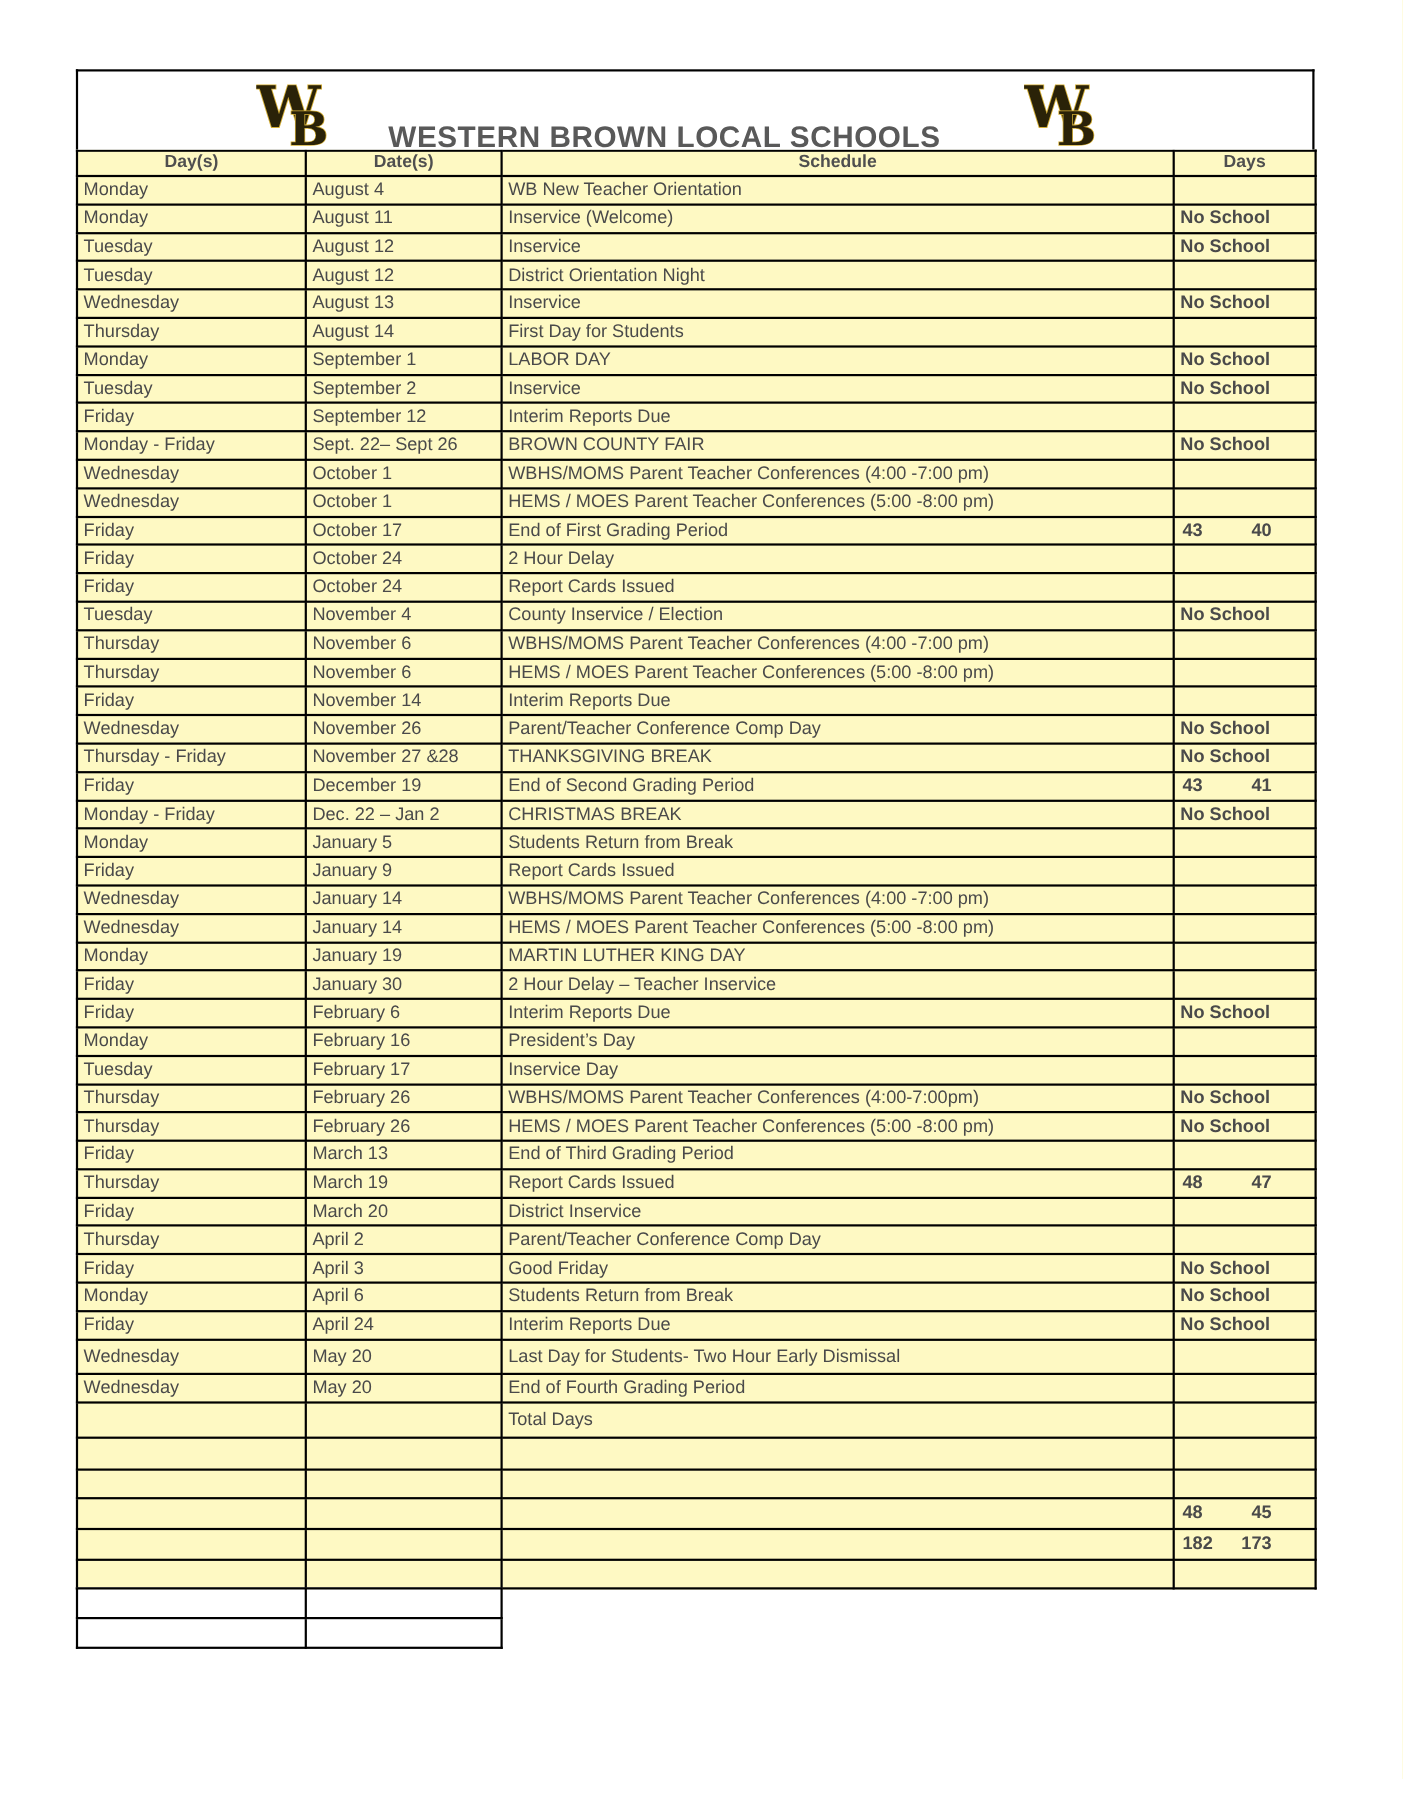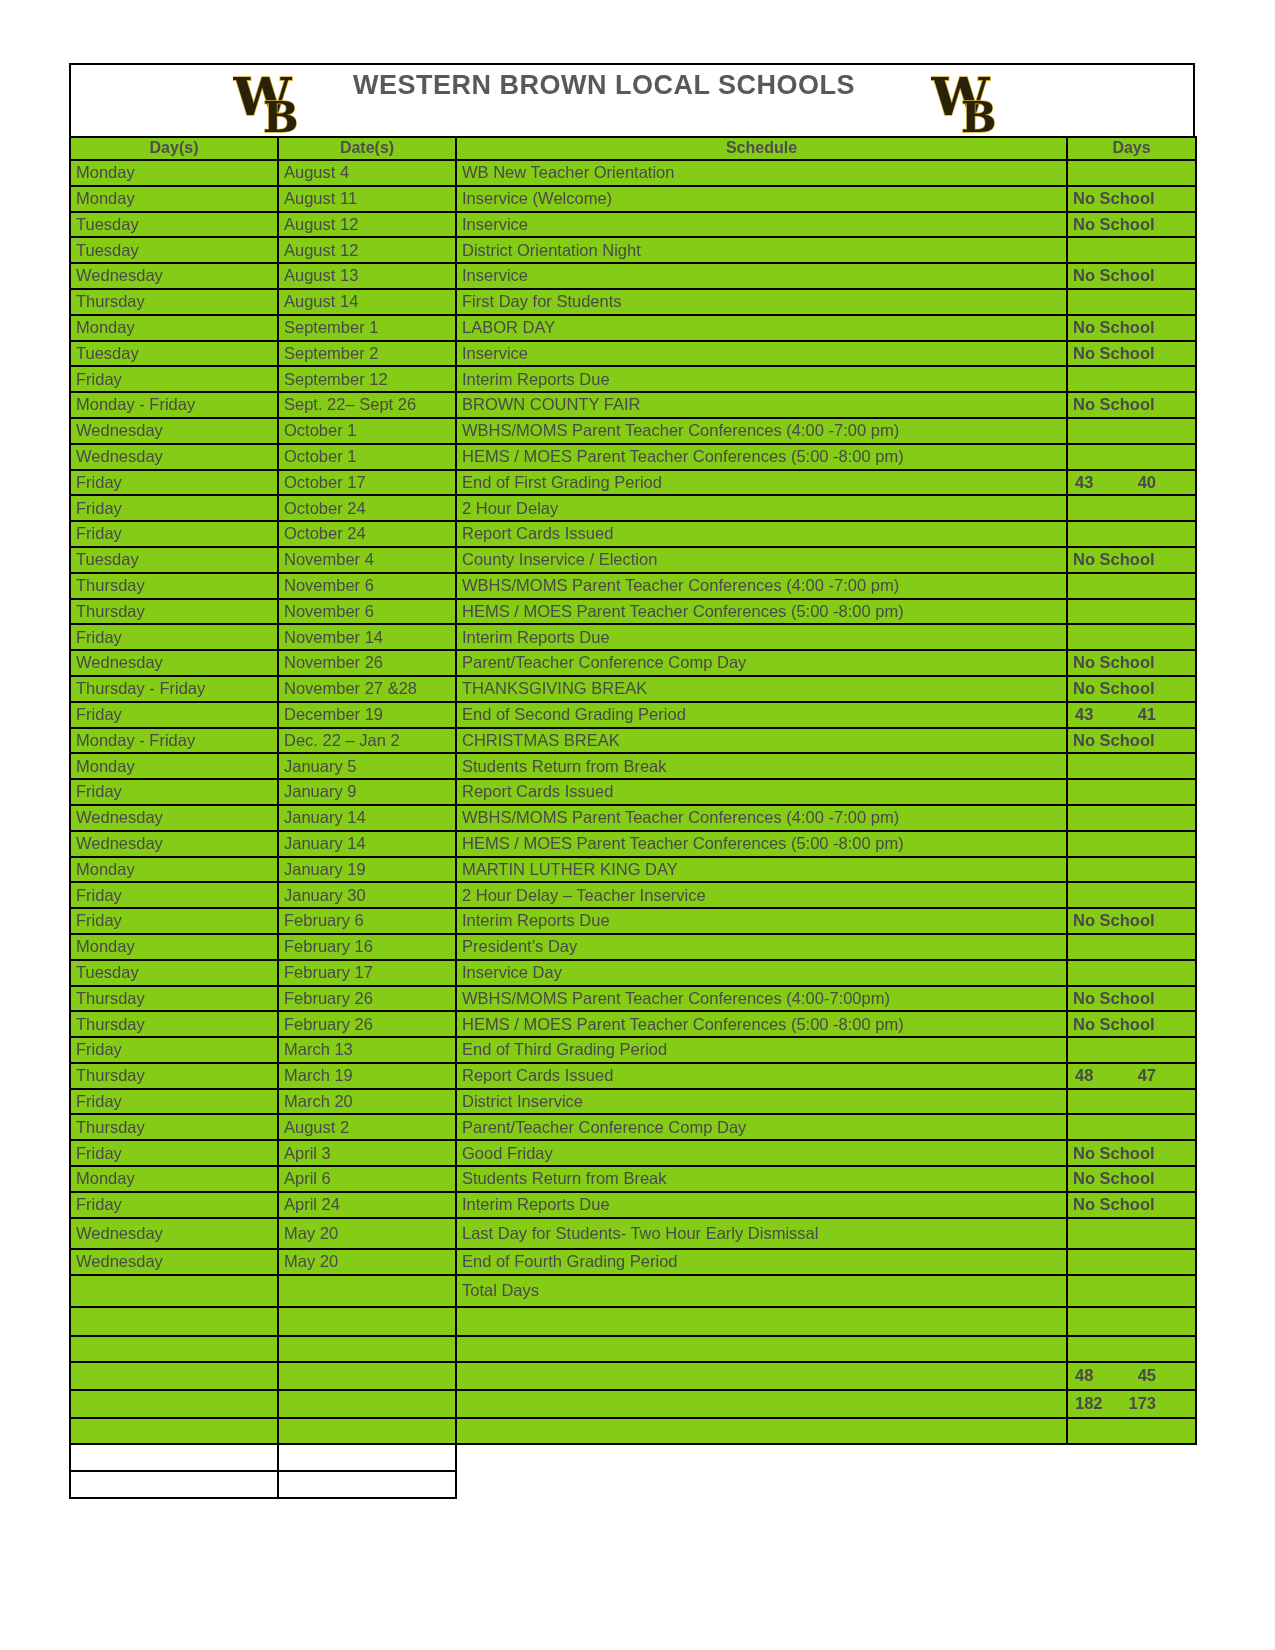--- a/index.html
+++ b/index.html
@@ -15,27 +15,27 @@
     box-sizing:border-box;height:73px;border:2px solid #000;border-bottom:none;
     position:relative;background:#fff;
   }
   .logo{position:absolute;top:1px;width:72px;height:70px;}
   .logo-left{left:162px;}
   .logo-right{left:860px;}
   .titles{
     position:absolute;left:230px;top:4px;width:606px;text-align:center;
     color:#595959;
   }
-  .title-line1{font-size:27px;font-weight:bold;letter-spacing:0.5px;line-height:33px;}
+  .title-line1{font-size:27px;font-weight:bold;letter-spacing:0.5px;line-height:33px;margin-top:40px;}
   .title-line2{font-size:26px;font-weight:bold;letter-spacing:0.5px;line-height:31px;}
   .title-line2 .yeargap{display:inline-block;width:26px;}
 
   
   table.cal{
-    border-collapse:collapse;table-layout:fixed;width:1126px;background:#84cc16;
+    border-collapse:collapse;table-layout:fixed;width:1126px;background:#fef9c3;
   }
   table.cal th, table.cal td{
     border:2px solid #000;
     padding:0 5px;
     font-size:16.5px;
     color:#4a4a4a;
     vertical-align:middle;
     overflow:hidden;
     white-space:nowrap;
     line-height:1.05;
@@ -331,21 +331,21 @@
           </td>
         </tr>
         <tr style="height: 25.8px;">
           <td class="c-day">Friday</td>
           <td class="c-date">March 20</td>
           <td class="c-sched">District Inservice</td>
           <td class="c-days"></td>
         </tr>
         <tr style="height: 25.8px;">
           <td class="c-day">Thursday</td>
-          <td class="c-date">August 2</td>
+          <td class="c-date">April 2</td>
           <td class="c-sched">Parent/Teacher Conference Comp Day</td>
           <td class="c-days"></td>
         </tr>
         <tr style="height: 25.8px;">
           <td class="c-day">Friday</td>
           <td class="c-date">April 3</td>
           <td class="c-sched">Good Friday</td>
           <td class="c-days">No School</td>
         </tr>
         <tr style="height: 25.8px;">

